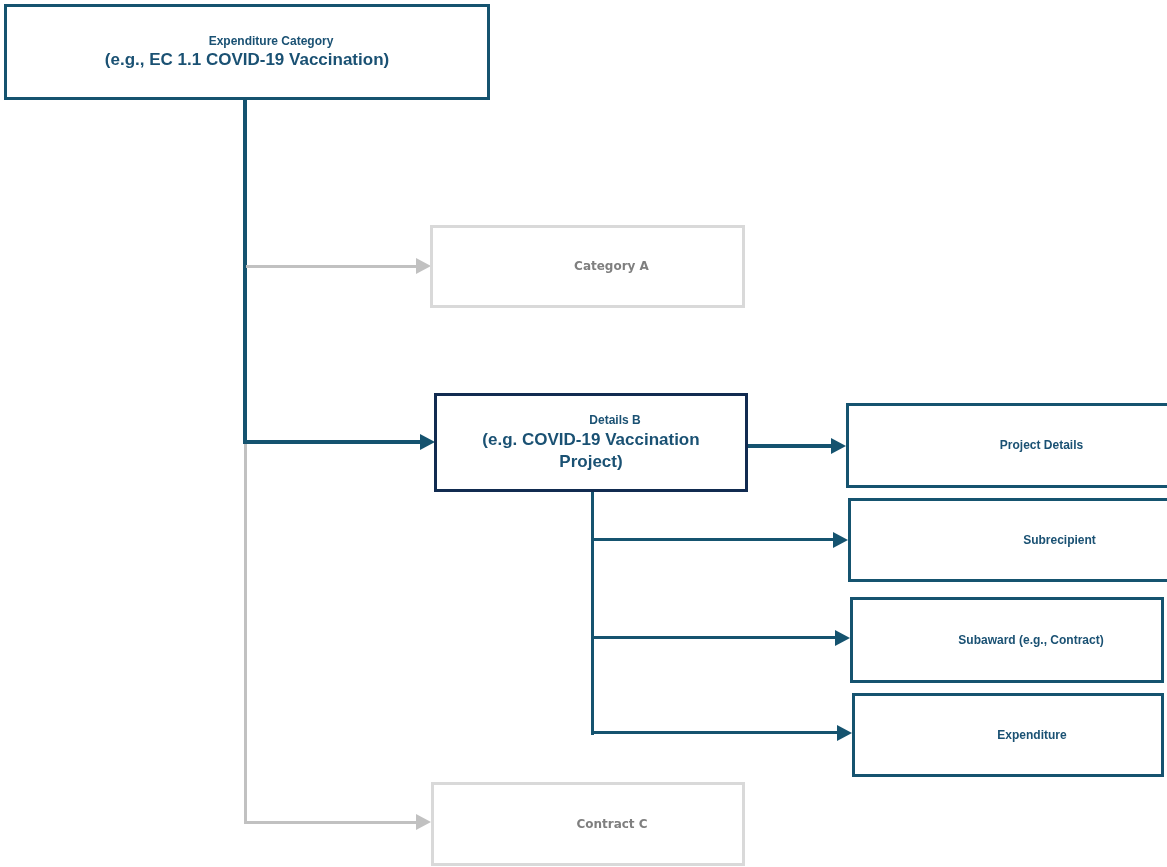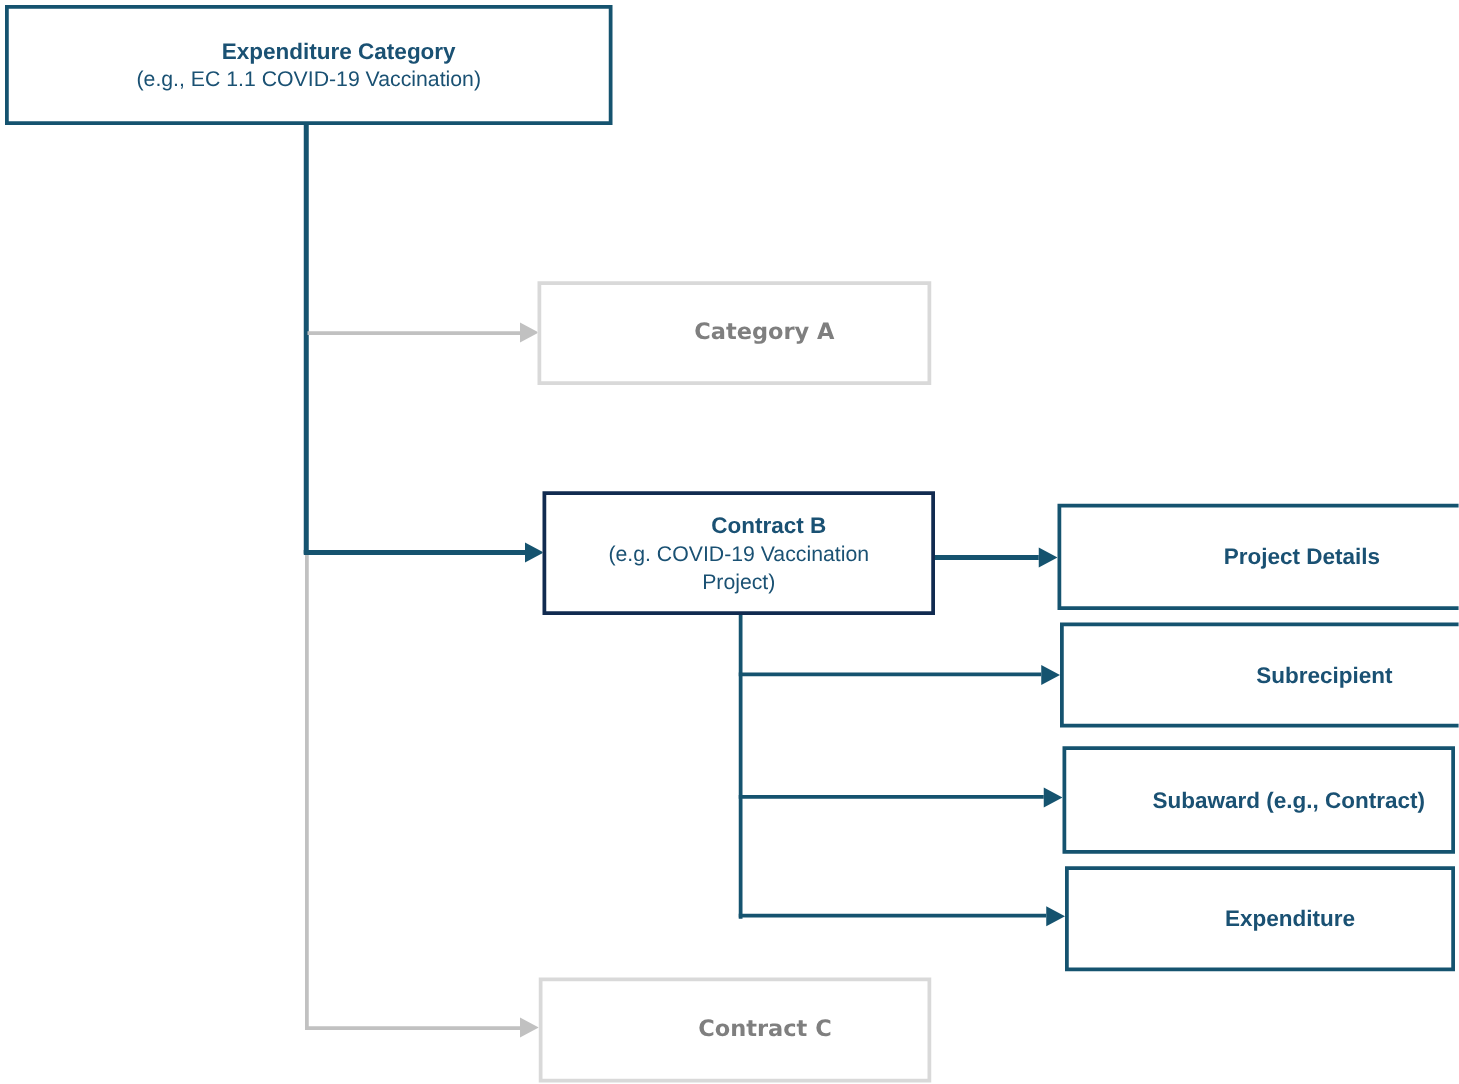--- a/index.html
+++ b/index.html
@@ -22,22 +22,22 @@
     text-align: center;
     z-index: 2;
   }
   .box.teal  { border: 3px solid var(--primary, #15536F); color: var(--text-blue, #1A5173); }
   .box.navy  { border: 3px solid var(--navy, #112B50);   color: var(--text-blue, #1A5173); }
   .box.gray  {
     border: 3px solid var(--gray-border, #D9D9D9);
     color: var(--gray-text, #7F7F7F);
     font-family: "DejaVu Sans", sans-serif;
   }
-  .title    { font-weight: bold; font-size: 18px; line-height: 1.35; padding-left: 48px; }
-  .subtitle { font-weight: normal; font-size: 17px; line-height: 1.3; }
+  .title    { font-weight: bold; font-size: 12px; line-height: 1.35; padding-left: 48px; }
+  .subtitle { font-weight: bold; font-size: 17px; line-height: 1.3; }
   .subtitle.narrow { max-width: 245px; text-align: center; }
   .line { position: absolute; z-index: 1; }
   .line.teal { background: var(--primary, #15536F); }
   .line.gray { background: var(--gray-line, #C1C1C1); }
   .arrowhead {
     position: absolute;
     width: 0; height: 0;
     border-top: 8px solid transparent;
     border-bottom: 8px solid transparent;
     z-index: 1;
@@ -79,21 +79,21 @@
   <div class="box teal" style="left:4px; top:4px; width:486px; height:96px;">
     <div class="title">Expenditure Category</div>
     <div class="subtitle">(e.g., EC 1.1 COVID-19 Vaccination)</div>
   </div>
 
   <div class="box gray" style="left:430px; top:225px; width:315px; height:83px;">
     <div class="title">Category A</div>
   </div>
 
   <div class="box navy" style="left:434px; top:393px; width:314px; height:99px;">
-    <div class="title">Contract B</div>
+    <div class="title">Details B</div>
     <div class="subtitle narrow">(e.g. COVID-19 Vaccination Project)</div>
   </div>
 
   <div class="box gray" style="left:431px; top:782px; width:314px; height:84px;">
     <div class="title">Contract C</div>
   </div>
 
   <div class="box teal" style="left:846px; top:403px; width:343px; height:85px;align-items:center;">
     <div class="title">Project Details</div>
   </div>

